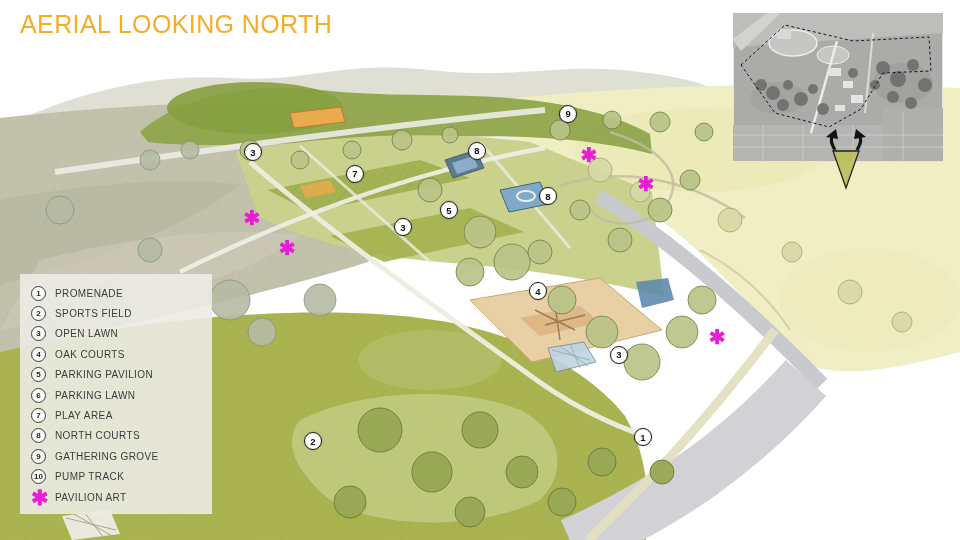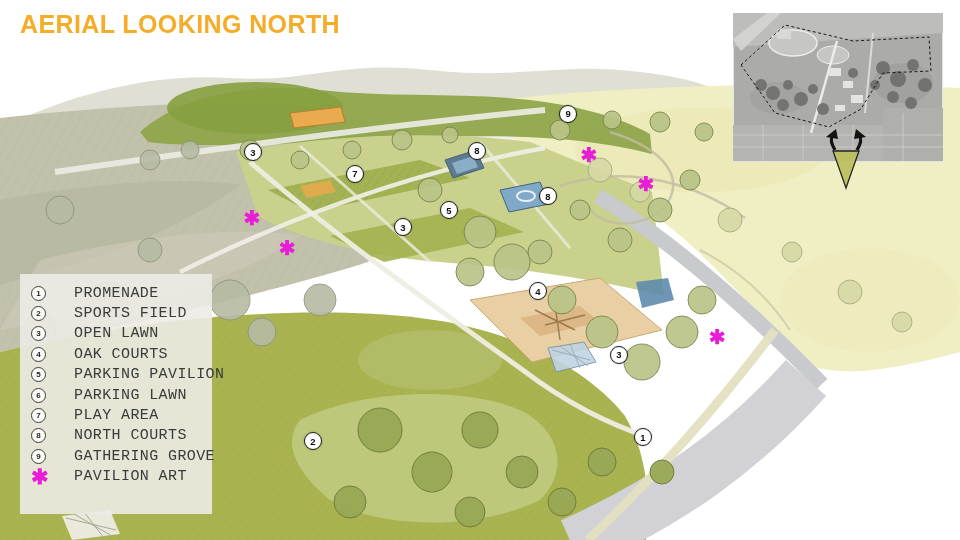--- a/index.html
+++ b/index.html
@@ -4,21 +4,21 @@
 <title>Aerial Looking North</title>
 <style>
   html,body{margin:0;padding:0;background:#fff;}
   .stage{
     position:relative;width:960px;height:540px;overflow:hidden;background:#fff;
     font-family:"Liberation Sans", sans-serif;
   }
   .aerial-svg{position:absolute;left:0;top:0;width:960px;height:540px;}
   .page-title{
     position:absolute;left:20px;top:10px;margin:0;
-    font-size:25px;font-weight:bold;letter-spacing:.4px;
+    font-size:25px;font-weight:normal;letter-spacing:.4px;
     color:var(--title-color,#F4AC29);white-space:nowrap;
   }
   
   .inset{position:absolute;top:13px;right:17px;width:210px;height:178px;}
   .inset svg{display:block;width:210px;height:178px;}
   
   .legend{
     position:absolute;left:20px;top:274px;width:192px;height:240px;
     background:var(--legend-bg,rgba(236,235,229,.9));
     box-sizing:border-box;padding:9px 0 0 11px;
@@ -26,21 +26,21 @@
   .legend-row{display:flex;align-items:center;height:20.4px;}
   .legend-circle{
     flex:0 0 auto;width:15px;height:15px;border:1.2px solid #3c3c3c;border-radius:50%;
     background:#fbfbf8;color:#1e1e1e;font-size:8px;font-weight:bold;
     display:flex;align-items:center;justify-content:center;box-sizing:border-box;
   }
   .legend-art{
     flex:0 0 auto;width:15px;text-align:center;
     color:var(--art-color,#E81ED6);font-size:21px;font-weight:bold;line-height:15px;
   }
-  .legend-label{margin-left:28px;font-size:15px;letter-spacing:.4px;color:#3b3b3b;white-space:nowrap;font-family:Liberation Mono, monospace;}
+  .legend-label{margin-left:9px;font-size:10px;letter-spacing:.4px;color:#3b3b3b;white-space:nowrap;}
   
   .marker-layer{position:absolute;left:0;top:0;width:100%;height:100%;pointer-events:none;}
   .map-marker{
     position:absolute;width:18px;height:18px;border-radius:50%;
     background:#fff;border:1.4px solid #1b1b1b;box-sizing:border-box;
     color:#111;font-size:9.5px;font-weight:bold;
     display:flex;align-items:center;justify-content:center;
     transform:translate(-50%,-50%);
     box-shadow:0 0 2px rgba(0,0,0,.25);
   }
@@ -284,19 +284,23 @@
         </div>
         <div class="legend-row">
           <span class="legend-circle">8</span>
           <span class="legend-label">NORTH COURTS</span>
         </div>
         <div class="legend-row">
           <span class="legend-circle">9</span>
           <span class="legend-label">GATHERING GROVE</span>
         </div>
         <div class="legend-row">
+          <span class="legend-circle">10</span>
+          <span class="legend-label">PUMP TRACK</span>
+        </div>
+        <div class="legend-row">
           <span class="legend-art">✱</span>
           <span class="legend-label">PAVILION ART</span>
         </div>
       </div>
   </div>
 
 </div>
 
 </body></html>

